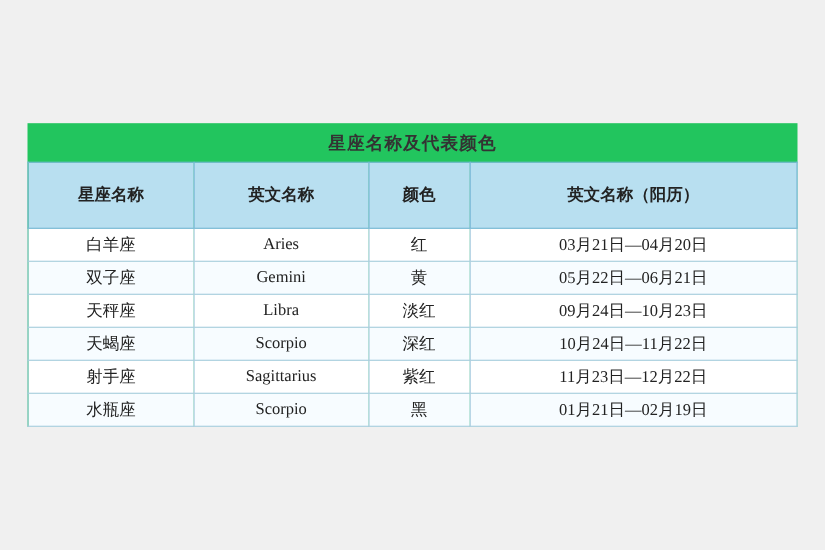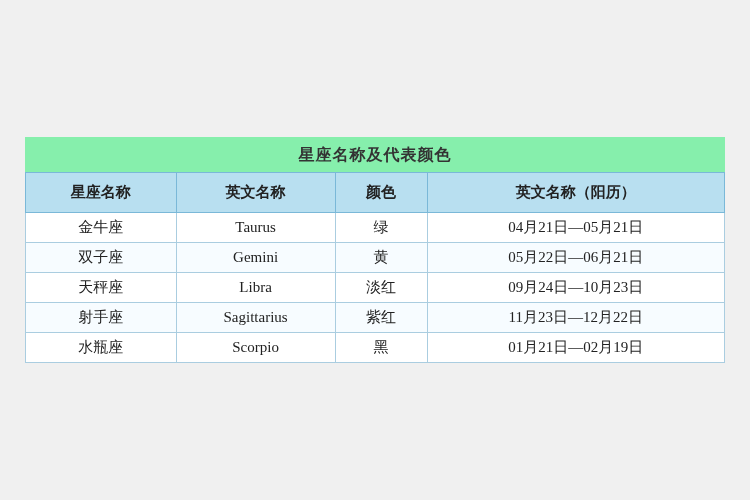--- a/index.html
+++ b/index.html
@@ -7,39 +7,39 @@
       width: 750px;
       height: 500px;
       background: #f0f0f0;
       font-family: "SimSun", "宋体", serif;
       font-size: 15px;
       display: flex;
       align-items: center;
       justify-content: center;
     }
     .container {
-      background: #86efac;
+      background: #22c55e;
       width: 700px;
     }
     .page-title {
       text-align: center;
       font-size: 16px;
       font-weight: bold;
       padding: 8px 0 6px 0;
       color: #333;
       letter-spacing: 1px;
     }
     table {
       width: 100%;
       border-collapse: collapse;
     }
     th {
       background-color: #b8dff0;
       border: 1px solid #7ab8d8;
-      padding: 10px 8px;
+      padding: 20px 8px;
       text-align: center;
       font-weight: bold;
       color: #222;
     }
     td {
       border: 1px solid #aacde0;
       padding: 5px 8px;
       text-align: center;
       color: #222;
       background: #fff;
@@ -56,37 +56,43 @@
   <table>
     <thead>
       <tr>
         <th>星座名称</th>
         <th>英文名称</th>
         <th>颜色</th>
         <th>英文名称（阳历）</th>
       </tr>
     </thead>
     <tbody id="table-body">
-        <tr>
-          <td>金牛座</td>
-          <td>Taurus</td>
-          <td>绿</td>
-          <td>04月21日—05月21日</td>
+    <tr>
+          <td>白羊座</td>
+          <td>Aries</td>
+          <td>红</td>
+          <td>03月21日—04月20日</td>
         </tr>
         <tr>
           <td>双子座</td>
           <td>Gemini</td>
           <td>黄</td>
           <td>05月22日—06月21日</td>
         </tr>
         <tr>
           <td>天秤座</td>
           <td>Libra</td>
           <td>淡红</td>
           <td>09月24日—10月23日</td>
+        </tr>
+        <tr>
+          <td>天蝎座</td>
+          <td>Scorpio</td>
+          <td>深红</td>
+          <td>10月24日—11月22日</td>
         </tr>
         <tr>
           <td>射手座</td>
           <td>Sagittarius</td>
           <td>紫红</td>
           <td>11月23日—12月22日</td>
         </tr>
         <tr>
           <td>水瓶座</td>
           <td>Scorpio</td>

